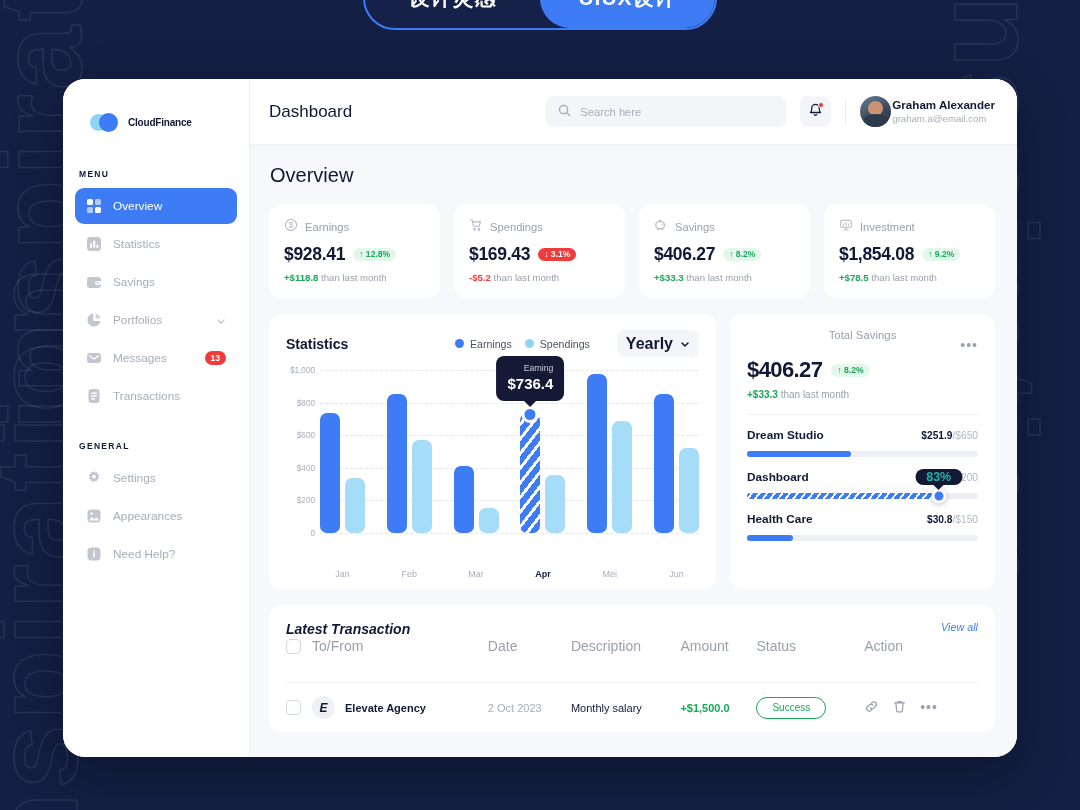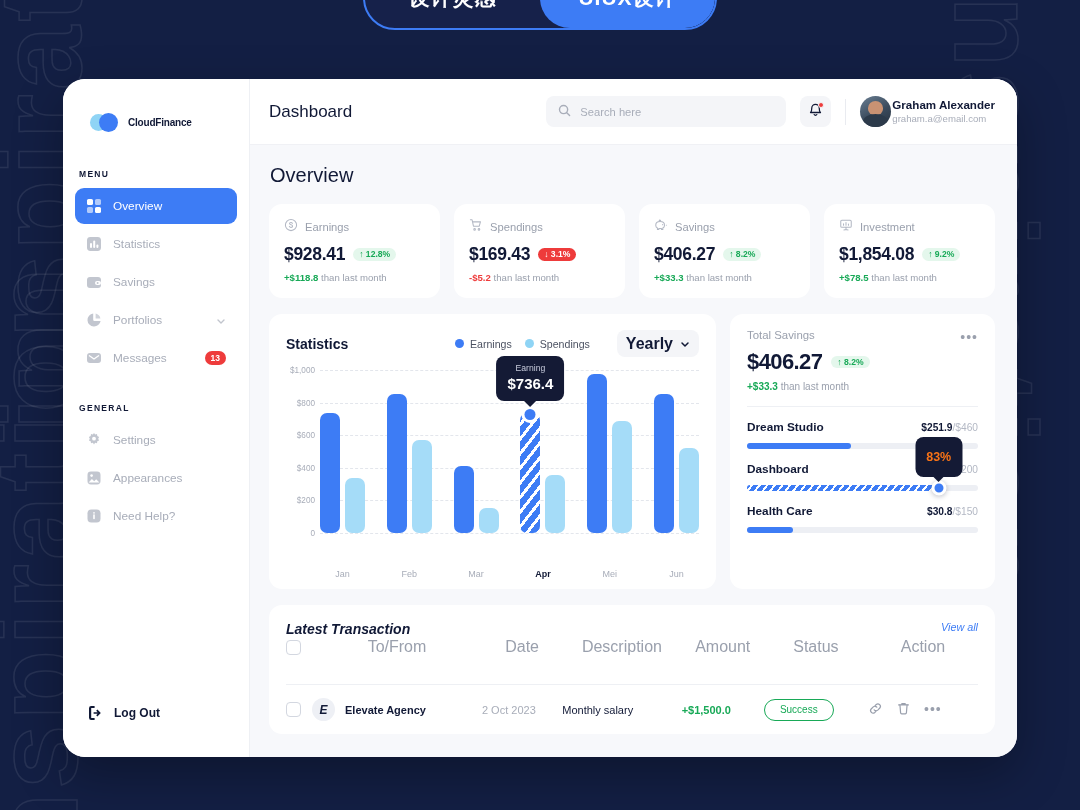--- a/index.html
+++ b/index.html
@@ -240,36 +240,36 @@
     width: 17px; height: 17px; border-radius: 50%;
     background: #fff; border: 3px solid #fff;
     box-shadow: 0 0 0 0px #fff;
     display: flex; align-items: center; justify-content: center;
   }
   .bar-knob i { width: 11px; height: 11px; border-radius: 50%; background: #3d7cf5; display: block; }
   .tip {
     position: absolute; bottom: calc(100% + 12px); left: 50%;
     transform: translateX(-50%);
     background: #141a35; color: #fff; border-radius: 8px;
-    padding: 6px 11px 8px; text-align: center; white-space: nowrap;
+    padding: 6px 11px 8px; text-align: right; white-space: nowrap;
   }
   .tip .t1 { font-size: 8.6px; color: #c8ccdc; line-height: 1.4; }
   .tip .t2 { font-size: 15px; font-weight: 700; line-height: 1.3; }
   .tip::after {
     content: ''; position: absolute; left: 50%; top: 100%;
     transform: translateX(-50%);
     border: 6px solid transparent; border-top-color: #141a35; border-bottom: 0;
   }
   .x-axis { display: flex; justify-content: space-between; margin-top: 9px; }
   .x-lab { font-size: 9px; color: #a8adb9; width: 45px; text-align: center; }
   .x-lab.on { color: #111936; font-weight: 700; }
 
   
   .sav-card { width: 265px; flex-shrink: 0; padding: 15px 17px 16px; }
-  .sav-top { display: flex; align-items: flex-end; }
+  .sav-top { display: flex; align-items: center; flex-direction: column; }
   .sav-lbl { font-size: 11.4px; color: #9aa0ad; }
   .dots-btn { margin-left: auto; color: #9aa0ad; font-size: 14px; line-height: .6; cursor: pointer; letter-spacing: 1px; }
   .sav-mid { display: flex; align-items: center; gap: 9px; margin: 8px 0 6px; }
   .sav-val { font-size: 22px; font-weight: 700; color: #111936; letter-spacing: -0.6px; }
   .sav-sub { font-size: 10px; color: #9aa0ad; }
   .sav-sub b { color: #18a957; font-weight: 700; }
   .hr { height: 1px; background: #eef0f4; margin: 14px 0 13px; }
   .goal { margin-bottom: 13px; position: relative; }
   .goal:last-child { margin-bottom: 0; }
   .goal-head { display: flex; align-items: baseline; margin-bottom: 9px; }
@@ -286,37 +286,37 @@
   }
   .knob {
     position: absolute; top: 50%; transform: translate(-50%,-50%);
     width: 15px; height: 15px; border-radius: 50%;
     background: #3d7cf5; border: 3px solid #fff;
     box-shadow: 0 1px 5px rgba(17,25,54,.28);
   }
   .goal-tip {
     position: absolute; bottom: 14px;
     transform: translateX(-50%);
-    background: #141a35; color: #f97316; border-radius: 8px;
-    padding: 13px 11px; font-size: 12.5px; font-weight: 700;
+    background: #141a35; color: #14b8a6; border-radius: 8px;
+    padding: 1px 11px; font-size: 12.5px; font-weight: 700;
   }
   .goal-tip::after {
     content: ''; position: absolute; left: 50%; top: 100%;
     transform: translateX(-50%);
     border: 5px solid transparent; border-top-color: #141a35; border-bottom: 0;
   }
 
   
   .trans-card { padding: 16px 17px 0; }
   .trans-head { display: flex; align-items: flex-start; margin-bottom: 1px; font-style: italic; }
   .trans-title { font-size: 14px; font-weight: 700; color: #111936; }
   .view-all { margin-left: auto; font-size: 10.8px; color: #3d7cf5; cursor: pointer; }
   table.tx { width: 100%; border-collapse: collapse; }
   table.tx th {
-    text-align: center; font-size: 16px; font-weight: 400; color: #9aa0ad;
+    text-align: left; font-size: 14px; font-weight: 400; color: #9aa0ad;
     padding: 0 0 28px 0;
   }
   table.tx td { padding: 13px 0; border-top: 1px solid #eef0f4; font-size: 11px; }
   .cbx {
     width: 15px; height: 15px; border: 1.3px solid #d3d7e0;
     border-radius: 4px; display: block; cursor: pointer; background: #fff;
   }
   .col-cb { width: 26px; }
   .party { display: flex; align-items: center; gap: 10px; }
   .party-logo {
@@ -418,20 +418,31 @@
         <span class="nav-ico">
           <svg width="16" height="16" viewBox="0 0 16 16" fill="#c2c6cf">
             <rect x="1" y="3" width="14" height="10" rx="3"></rect>
             <path d="M3.4 5.8L8 9l4.6-3.2" stroke="#fff" stroke-width="1.4" fill="none" stroke-linecap="round"></path>
           </svg>
         </span>
         <span>Messages</span>
         <span class="badge">13</span>
       </div>
 
+      <div class="nav-item">
+        <span class="nav-ico">
+          <svg width="16" height="16" viewBox="0 0 16 16" fill="#c2c6cf">
+            <rect x="2.5" y="1" width="11" height="14" rx="3"></rect>
+            <rect x="5" y="4.4" width="6" height="1.5" rx=".75" fill="#fff"></rect>
+            <rect x="5" y="7.3" width="6" height="1.5" rx=".75" fill="#fff"></rect>
+            <rect x="5" y="10.2" width="4" height="1.5" rx=".75" fill="#fff"></rect>
+          </svg>
+        </span>
+        <span>Transactions</span>
+      </div>
     </nav>
 
     <div class="nav-label">GENERAL</div>
     <nav class="nav-list">
       <div class="nav-item">
         <span class="nav-ico">
           <svg width="16" height="16" viewBox="0 0 16 16" fill="#c2c6cf">
             <path d="M8 1l1.1 1.6 1.9-.5.3 2 1.8.8-.9 1.8.9 1.8-1.8.8-.3 2-1.9-.5L8 12.4 6.9 10.8l-1.9.5-.3-2-1.8-.8.9-1.8-.9-1.8 1.8-.8.3-2 1.9.5z"></path>
             <circle cx="8" cy="6.7" r="1.9" fill="#fff"></circle>
           </svg>
@@ -453,29 +464,20 @@
           <svg width="16" height="16" viewBox="0 0 16 16" fill="#c2c6cf">
             <rect x="1.5" y="1.5" width="13" height="13" rx="3.8"></rect>
             <rect x="7.2" y="6.3" width="1.6" height="5" rx=".8" fill="#fff"></rect>
             <rect x="7.2" y="4" width="1.6" height="1.7" rx=".8" fill="#fff"></rect>
           </svg>
         </span>
         <span>Need Help?</span>
       </div>
     </nav>
 
-    <div class="logout">
-      <span class="nav-ico">
-        <svg width="16" height="16" viewBox="0 0 16 16" fill="#111936">
-          <path d="M2 3.2A2.2 2.2 0 0 1 4.2 1h3.4v2H4.2v10h3.4v2H4.2A2.2 2.2 0 0 1 2 12.8z"></path>
-          <path d="M10.4 4.6l3.4 3.4-3.4 3.4-1.2-1.2 1.4-1.4H6.6V7.2h4l-1.4-1.4z"></path>
-        </svg>
-      </span>
-      <span>Log Out</span>
-    </div>
   </aside>
 
   <div class="main">
 
     <header class="topbar">
       <div class="page-title">Dashboard</div>
 
       <div class="search">
         <span>
           <svg width="13" height="13" viewBox="0 0 14 14" fill="none" stroke="#a8adb9" stroke-width="1.5" stroke-linecap="round">
@@ -700,21 +702,21 @@
             <b>+$33.3</b>
             <span>than last month</span>
           </div>
 
           <div class="hr"></div>
 
           <div class="goal">
             <div class="goal-head">
               <span class="goal-name">Dream Studio</span>
               <span class="goal-amt">
-                <span style="color:#111936;font-weight:700">$251.9</span><span>/$460</span>
+                <span style="color:#111936;font-weight:700">$251.9</span><span>/$650</span>
               </span>
             </div>
             <div class="track">
               <div class="fill" style="width:45%"></div>
             </div>
           </div>
 
           <div class="goal">
             <div class="goal-head">
               <span class="goal-name">Dashboard</span>

